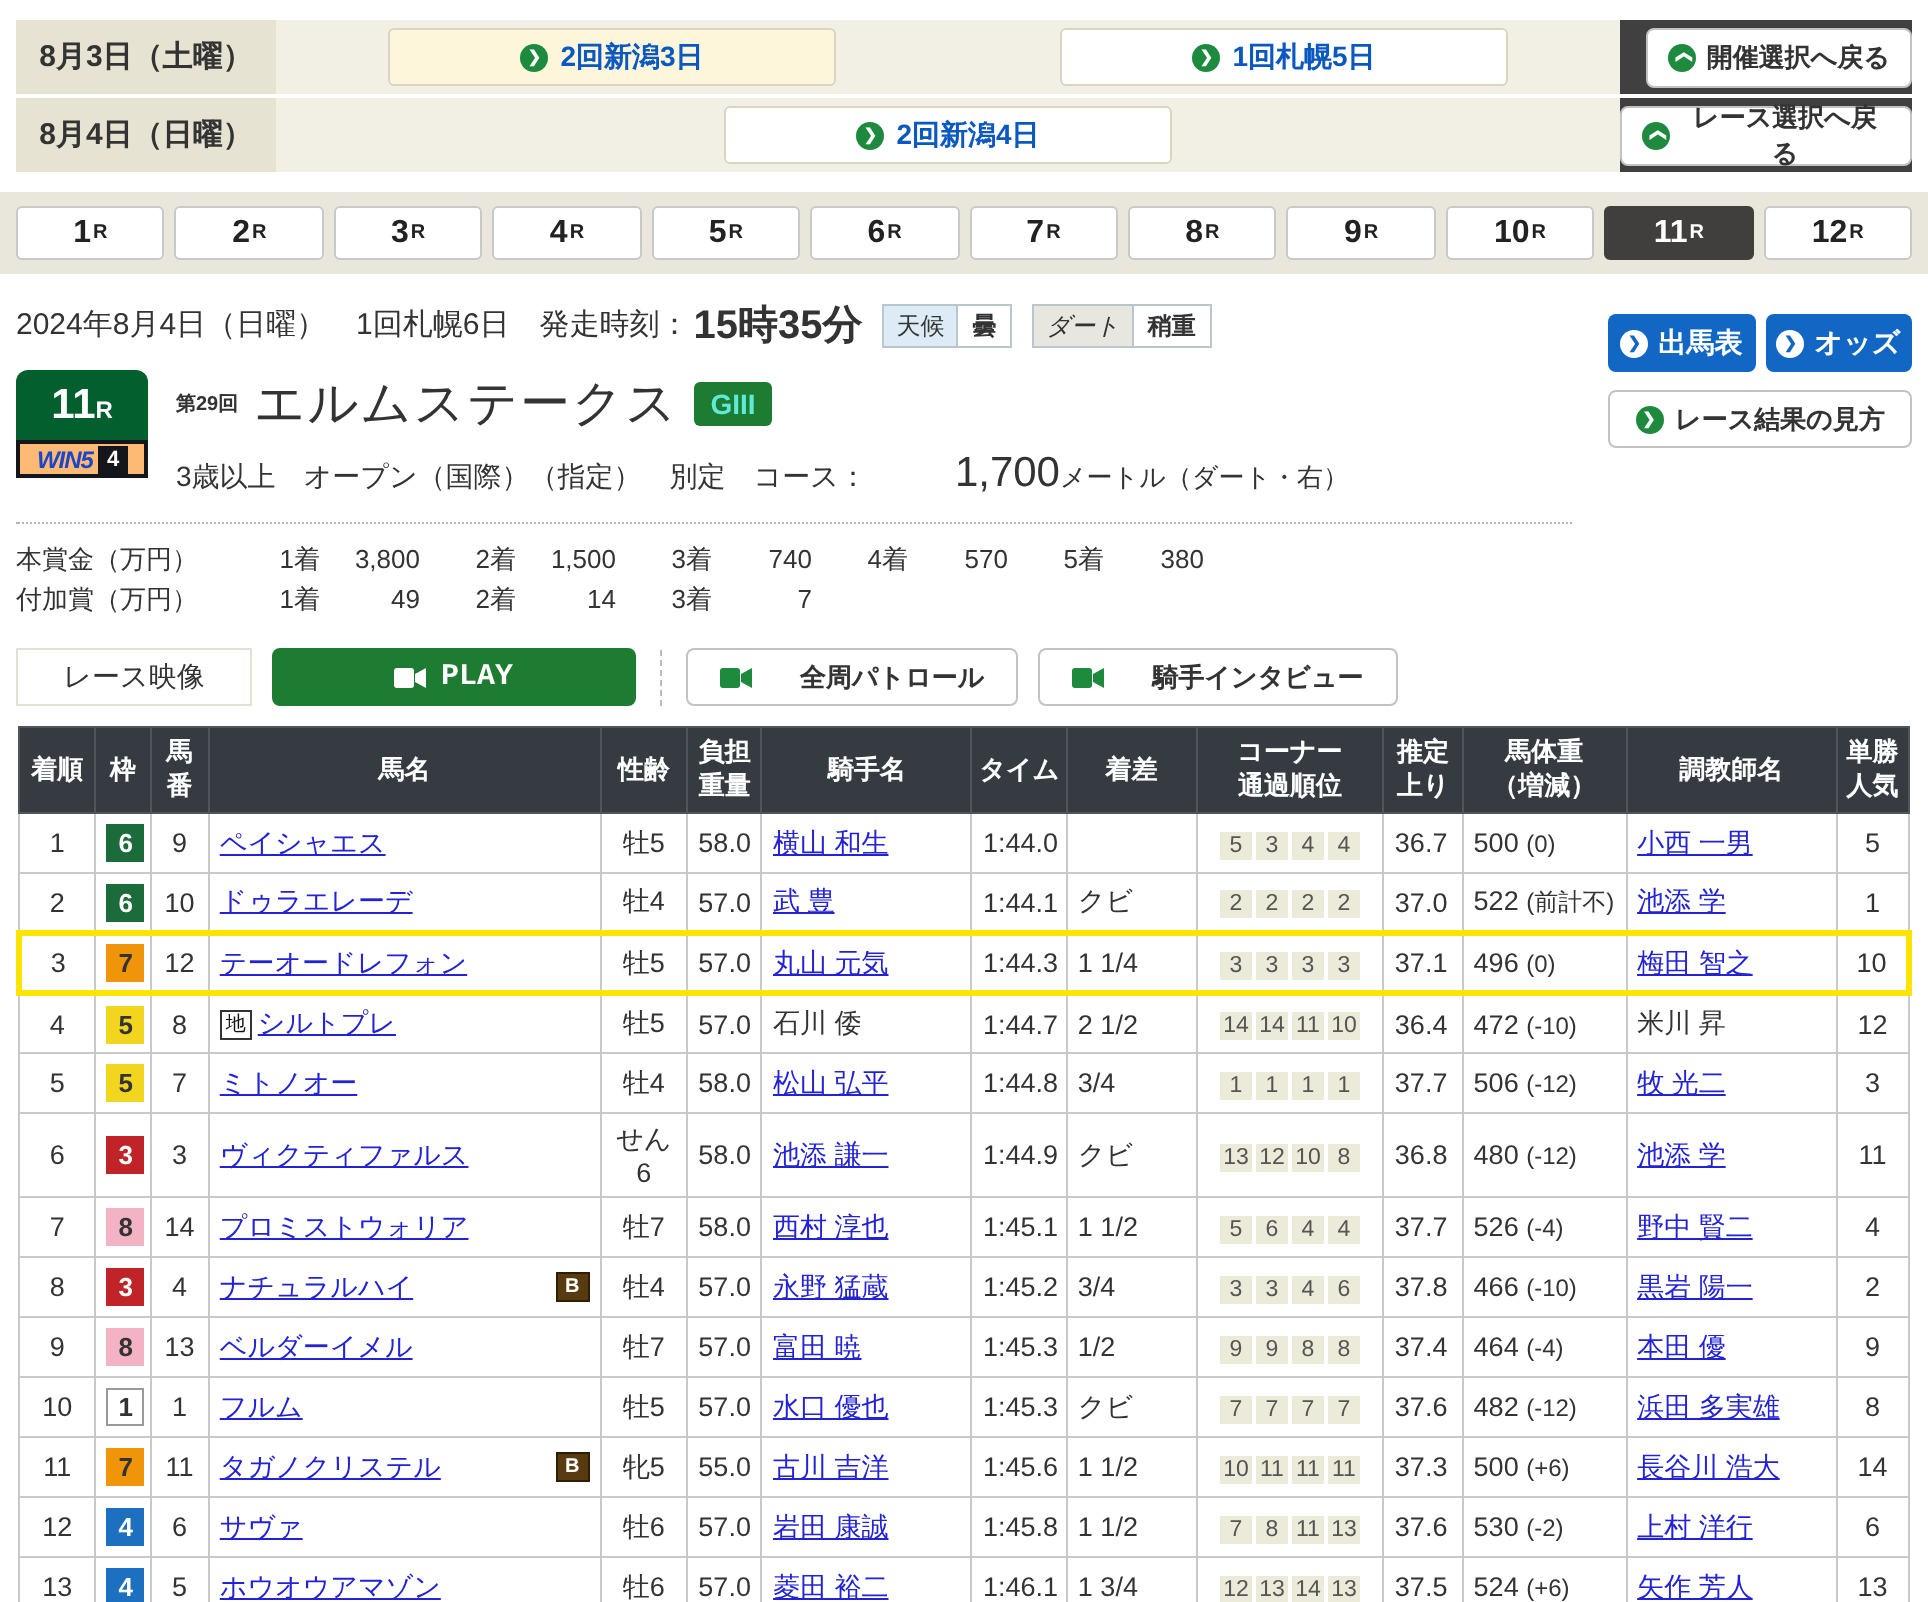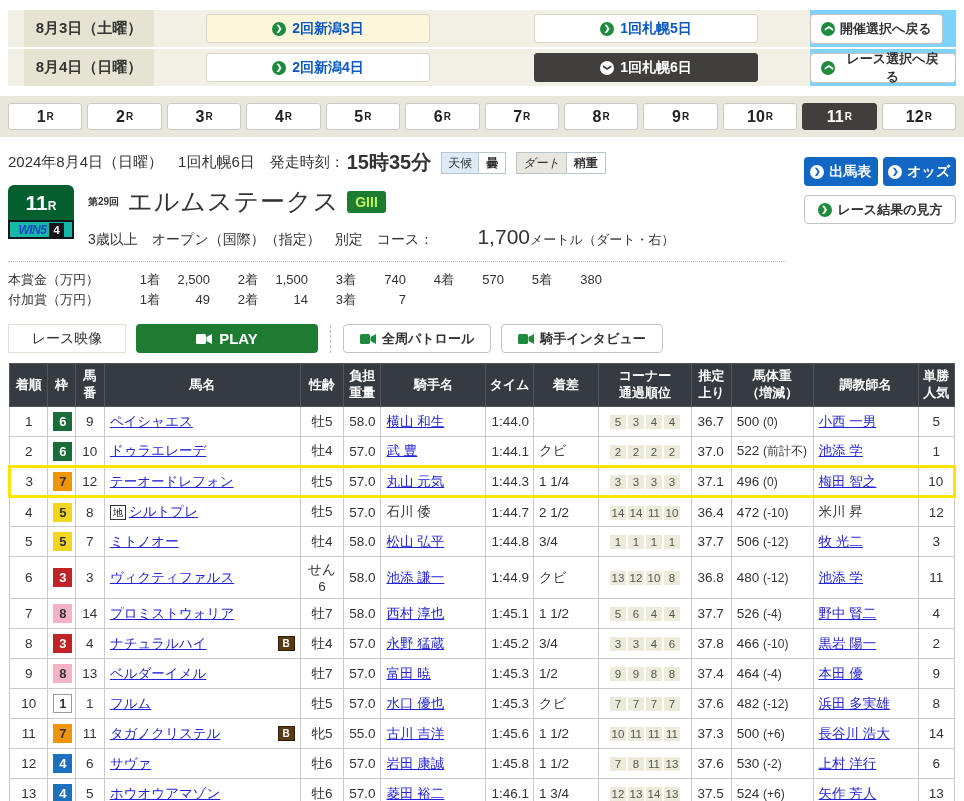--- a/index.html
+++ b/index.html
@@ -7,27 +7,27 @@
     width: 964px; background: #fff;
     font-family: "Liberation Sans", "DejaVu Sans", sans-serif;
     color: #333;
   }
   a { text-decoration: underline; }
   .lnk { color: #2323d6; cursor: pointer; }
 
   
   .kaisai { margin: 10px 8px 0; }
   .kaisai-row { display: flex; align-items: stretch; height: 37px; margin-bottom: 2px; }
-  .kaisai-band { flex: 1; display: flex; align-items: stretch; background: #f2f0e5; padding-left: 16px; }
+  .kaisai-band { flex: 1; display: flex; align-items: stretch; background: #f2f0e5; }
   .kaisai-date { flex: 0 0 130px; background: #e6e3d3; display: flex; align-items: center; justify-content: center; font-weight: bold; font-size: 15px; color: #333; }
   .kaisai-slot { flex: 1; display: flex; align-items: center; justify-content: center; }
   .kaisai-btn { width: 224px; height: 29px; display: inline-flex; align-items: center; justify-content: center; gap: 6px; background: #fff; border: 1px solid #d9d5c2; border-radius: 3px; color: #0a58c0; font-weight: bold; font-size: 14px; cursor: pointer; }
   .kaisai-btn.cream { background: #fdf6da; }
   .kaisai-btn.selected { background: #403f3d; color: #fff; border-color: #403f3d; }
-  .kaisai-back-wrap { flex: 0 0 146px; background: #7dd3fc; display: flex; align-items: center; }
+  .kaisai-back-wrap { flex: 0 0 146px; background: #404040; display: flex; align-items: center; justify-content: flex-end; }
   .btn-back { height: 30px; background: #fff; border: 1px solid #c3c3c3; border-radius: 4px; font-size: 13px; font-weight: bold; color: #333; display: inline-flex; align-items: center; gap: 5px; padding: 0 10px; cursor: pointer; }
 
   .icon-circle { width: 14px; height: 14px; border-radius: 50%; display: inline-flex; align-items: center; justify-content: center; font-size: 8px; font-weight: bold; flex: 0 0 auto; }
   .ic-green { background: #1e8a3e; color: #fff; }
   .ic-white-on-dark { background: #fff; color: #403f3d; }
   .ic-white-on-blue { background: #fff; color: #1266c4; }
   .rot-down { transform: rotate(90deg); }
   .rot-up { transform: rotate(-90deg); }
 
   
@@ -42,50 +42,50 @@
   .start-time { font-size: 20px; font-weight: bold; margin-left: 2px; }
   .cond-badge { display: inline-flex; border: 1px solid #b9c6cc; font-size: 12px; margin-left: 10px; line-height: 1; }
   .cond-badge .k { padding: 4px 6px; background: #dcebf5; }
   .cond-badge .v { padding: 4px 7px; background: #fff; font-weight: bold; border-left: 1px solid #b9c6cc; }
   .cond-badge.gray .k { background: #e7e6df; border-color: #c8c8c0; font-style: italic; }
 
   .race-title-row { display: flex; gap: 14px; margin-top: 9px; align-items: flex-start; }
   .race-no-block { width: 66px; flex: 0 0 66px; }
   .race-no { background: #035f2e; color: #fff; font-weight: bold; font-size: 21px; text-align: center; border-radius: 6px 6px 0 0; height: 35px; line-height: 35px; }
   .race-no .r { font-size: 12px; }
-  .win5 { border: 2px solid #15151c; background: #14b8a6; display: flex; align-items: center; justify-content: center; gap: 3px; height: 19px; }
+  .win5 { border: 2px solid #15151c; background: #fdba74; display: flex; align-items: center; justify-content: center; gap: 3px; height: 19px; }
   .win5-text { color: #1c46c7; font-style: italic; font-weight: bold; font-size: 12px; letter-spacing: -0.5px; }
   .win5-num { background: #15151c; color: #fff; font-size: 11px; font-weight: bold; padding: 0 4px; line-height: 14px; }
   .race-title-main { }
   .race-title-line { display: flex; align-items: center; gap: 8px; }
   .kaisuu { font-size: 10px; font-weight: bold; }
   .race-name { font-size: 25px; font-weight: normal; letter-spacing: 1px; }
-  .grade-badge { background: #1e7b32; color: #bef264; font-weight: bold; font-size: 14px; padding: 3px 8px; border-radius: 3px; }
+  .grade-badge { background: #1e7b32; color: #5eead4; font-weight: bold; font-size: 14px; padding: 3px 8px; border-radius: 3px; }
   .race-conditions { margin-top: 7px; font-size: 14px; color: #333; display: flex; align-items: baseline; }
   .dist { font-size: 21px; font-weight: normal; margin-left: 44px; }
   .unit { font-size: 13px; }
 
   .dotted-sep { border-bottom: 1px dotted #b5b5b5; margin: 12px 170px 8px 0; }
   .prize { font-size: 13px; line-height: 1.55; }
   .prize-line { display: flex; }
   .prize-label { width: 104px; flex: 0 0 104px; }
   .prize-rank { width: 36px; text-align: right; margin-left: 12px; }
   .prize-amt { width: 50px; text-align: right; }
 
   .actions { position: absolute; top: 8px; right: 8px; width: 152px; display: flex; flex-direction: column; gap: 9px; }
   .actions-row { display: flex; gap: 5px; }
   .btn-blue { flex: 1; background: #1266c4; color: #fff; font-weight: bold; font-size: 14px; height: 29px; border-radius: 4px; display: inline-flex; align-items: center; justify-content: center; gap: 5px; cursor: pointer; border: none; }
   .btn-outline { background: #fff; border: 1px solid #c3c3c3; border-radius: 4px; height: 29px; display: inline-flex; align-items: center; justify-content: center; gap: 6px; font-size: 13px; font-weight: bold; color: #333; cursor: pointer; }
 
   
   .video-row { display: flex; align-items: center; gap: 10px; margin: 14px 8px 10px; }
   .video-label { background: #fff; border: 1px solid #e3e1d6; width: 118px; height: 29px; display: flex; align-items: center; justify-content: center; font-size: 14px; }
-  .btn-play { width: 182px; height: 29px; background: #1e7b32; border: none; border-radius: 4px; color: #fff; font-weight: bold; font-size: 15px; display: inline-flex; align-items: center; justify-content: center; gap: 7px; cursor: pointer; }
+  .btn-play { width: 182px; height: 29px; background: #1e7b32; border: none; border-radius: 4px; color: #fff; font-weight: bold; font-size: 15px; display: inline-flex; align-items: center; justify-content: center; gap: 7px; cursor: pointer; font-family: Liberation Mono, monospace; }
   .dash-sep { height: 28px; border-left: 1px dashed #bbb; margin: 0 2px; }
-  .btn-video { height: 29px; background: #fff; border: 1px solid #c3c3c3; border-radius: 4px; font-size: 13px; font-weight: bold; color: #333; display: inline-flex; align-items: center; justify-content: center; gap: 6px; padding: 0 16px; cursor: pointer; font-family: Liberation Serif, serif; }
+  .btn-video { height: 29px; background: #fff; border: 1px solid #c3c3c3; border-radius: 4px; font-size: 13px; font-weight: bold; color: #333; display: inline-flex; align-items: center; justify-content: center; gap: 24px; padding: 0 16px; cursor: pointer; font-family: Liberation Serif, serif; }
   .cam { width: 16px; height: 12px; flex: 0 0 auto; }
 
   
   table.results { border-collapse: collapse; table-layout: fixed; width: 948px; margin: 2px 8px 10px; font-size: 13.5px; }
   .results th { background: #363b42; color: #fff; font-size: 13px; font-weight: bold; border: 1px solid #50555b; padding: 4px 1px; line-height: 1.3; text-align: center; }
   .results td { border: 1px solid #c9c9c9; padding: 4px 5px; background: #fff; height: 30px; color: #333; }
   td.c { text-align: center; }
   tr.hl td { border-top: 3px solid #ffe400; border-bottom: 3px solid #ffe400; }
   tr.hl td:first-child { border-left: 3px solid #ffe400; }
   tr.hl td:last-child { border-right: 3px solid #ffe400; }
@@ -136,28 +136,20 @@
   </div>
   <div class="kaisai-row">
     <div class="kaisai-band">
       <div class="kaisai-date">8月4日（日曜）</div>
       <div class="kaisai-slot">
         <button class="kaisai-btn">
           <span class="icon-circle ic-green">❯</span>
           <span>2回新潟4日</span>
         </button>
       </div>
-      <div class="kaisai-slot">
-        <button class="kaisai-btn selected">
-          <span class="icon-circle ic-white-on-dark">
-              <span class="rot-down">❯</span>
-            </span>
-          <span>1回札幌6日</span>
-        </button>
-      </div>
     </div>
     <div class="kaisai-back-wrap">
       <button class="btn-back">
         <span class="icon-circle ic-green">
             <span class="rot-up">❯</span>
           </span>
         <span>レース選択へ戻る</span>
       </button>
     </div>
   </div>
@@ -268,21 +260,21 @@
     </div>
   </div>
 
   <div class="dotted-sep"></div>
 
   <div class="prize">
     <div class="prize-line">
       <span class="prize-label">本賞金（万円）</span>
       <span id="prize-main-items" style="display:flex">
           <span class="prize-rank">1着</span>
-          <span class="prize-amt">2,500</span>
+          <span class="prize-amt">3,800</span>
           <span class="prize-rank">2着</span>
           <span class="prize-amt">1,500</span>
           <span class="prize-rank">3着</span>
           <span class="prize-amt">740</span>
           <span class="prize-rank">4着</span>
           <span class="prize-amt">570</span>
           <span class="prize-rank">5着</span>
           <span class="prize-amt">380</span>
         </span>
     </div>

